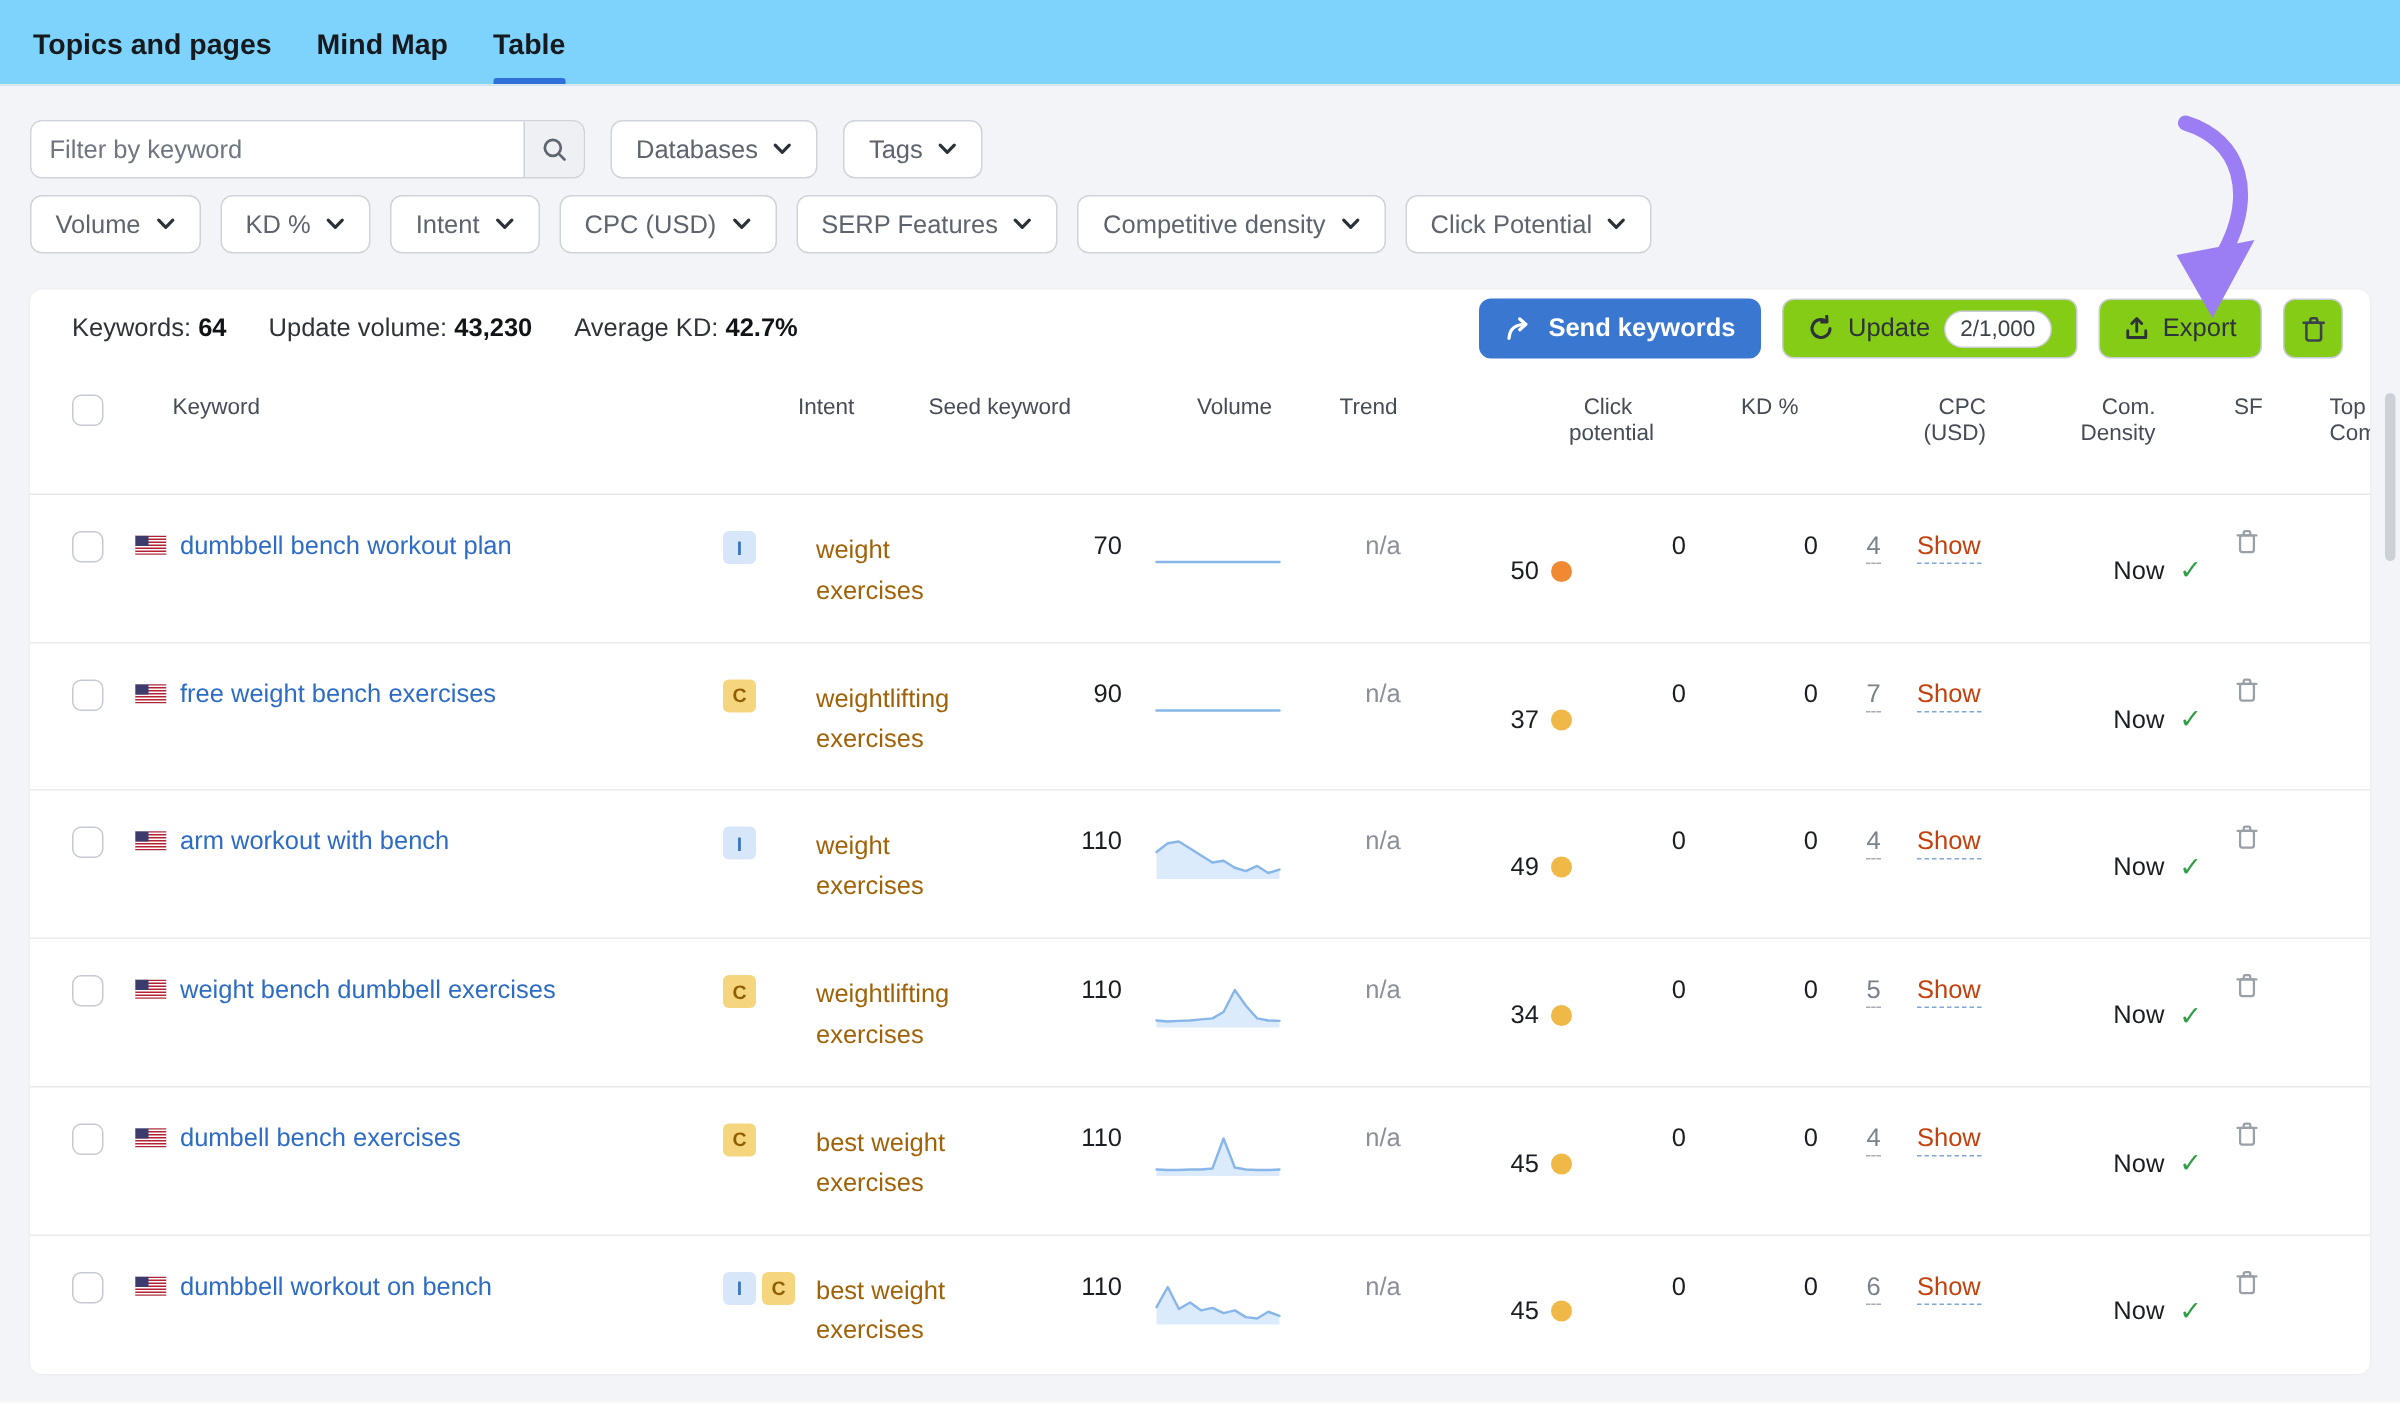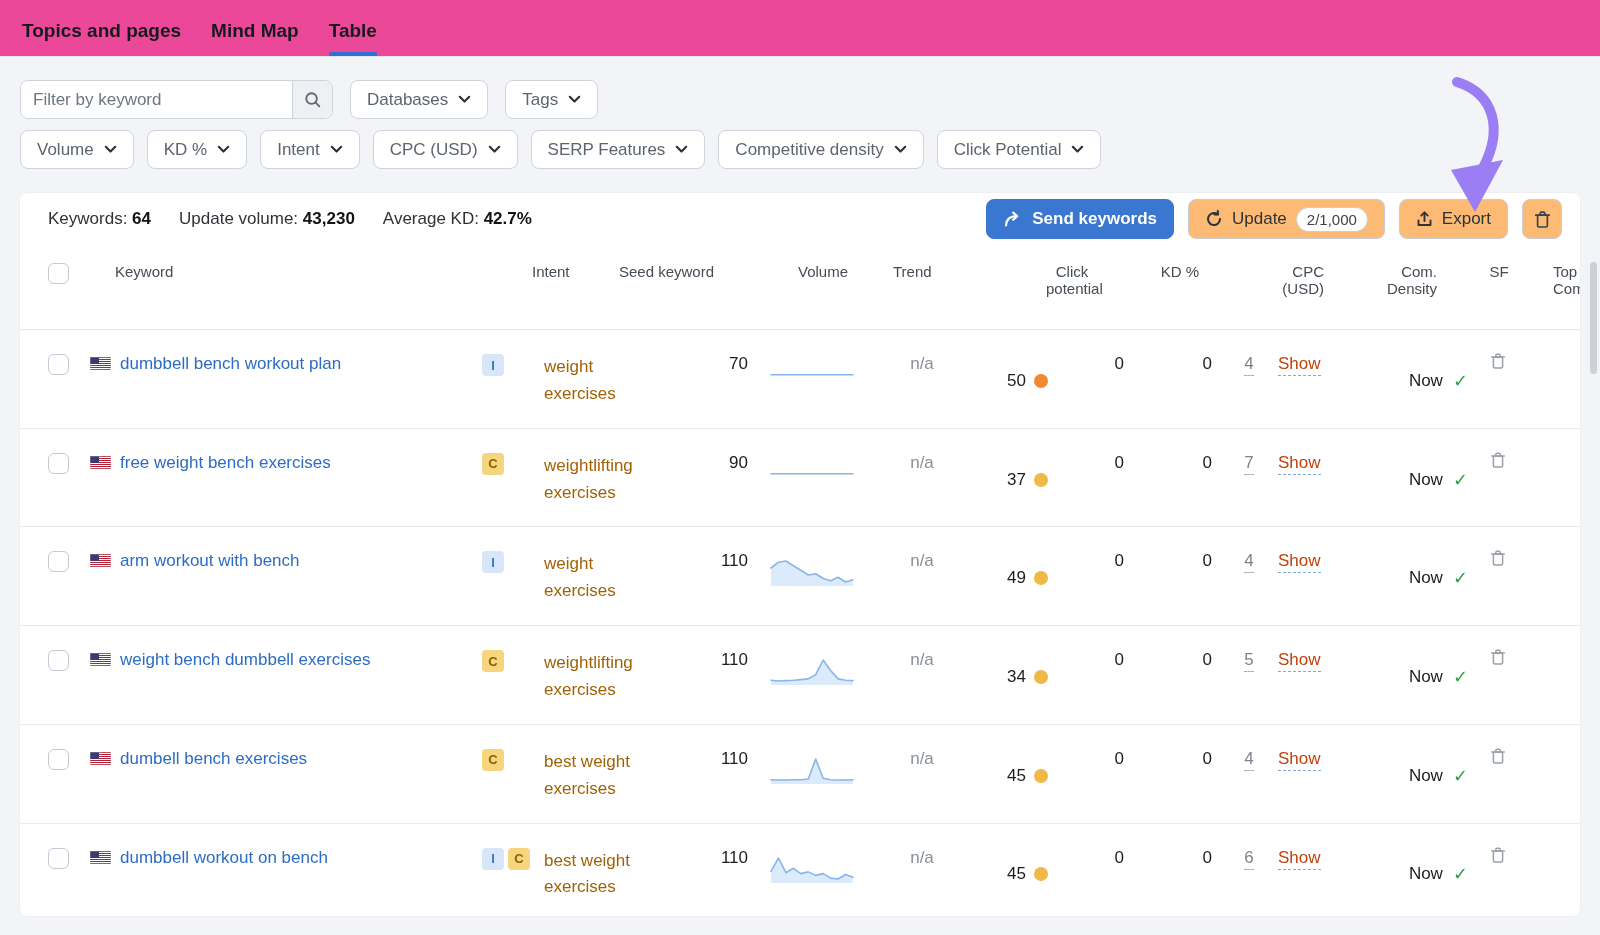--- a/index.html
+++ b/index.html
@@ -5,34 +5,34 @@
   * { margin:0; padding:0; box-sizing:border-box; }
   html,body { width:1600px; height:935px; overflow:hidden; }
   body {
     font-family:"Liberation Sans","DejaVu Sans",sans-serif;
     background:#f3f4f8; color:#1a1d21; position:relative;
   }
   
   .tabbar {
     display:flex; align-items:flex-end; gap:30px;
     padding:0 0 0 22px; height:57px;
-    border-bottom:1px solid #e3e5e9; background:#ec4899;
+    border-bottom:1px solid #e3e5e9; background:#7dd3fc;
   }
   .tab {
     font-size:19px; font-weight:700; color:#16191d; cursor:pointer;
     padding-bottom:14px; position:relative; white-space:nowrap;
   }
   .tab.active::after {
     content:""; position:absolute; left:0; right:0; bottom:0;
     height:4px; background:#2e6fd8; border-radius:2px 2px 0 0;
   }
   
   .filters1 { display:flex; gap:17px; margin:23px 0 0 20px; align-items:center; }
   .search {
-    display:flex; width:313px; height:39px; background:#fff;
+    display:flex; width:370px; height:39px; background:#fff;
     border:1px solid #cfd3da; border-radius:8px; overflow:hidden;
   }
   .search input {
     flex:1; border:none; outline:none; padding:0 12px; font-size:17px;
     font-family:inherit; color:#30343a; background:#fff;
   }
   .search input::placeholder { color:#6e7680; }
   .search-btn {
     width:40px; border:none; border-left:1px solid #cfd3da; background:#eef0f4;
     display:flex; align-items:center; justify-content:center; cursor:pointer;
@@ -52,21 +52,21 @@
   
   .toolbar {
     display:flex; align-items:center; height:52px; padding:0 18px 0 28px;
   }
   .stats { display:flex; gap:28px; font-size:17px; color:#2e3338; }
   .stats b { font-weight:700; color:#111417; }
   .toolbar-btns { margin-left:auto; display:flex; gap:14px; align-items:center; }
   .btn {
     display:inline-flex; align-items:center; gap:9px; height:40px; padding:0 16px;
     border-radius:8px; font-size:17px; font-family:inherit; cursor:pointer;
-    border:1px solid #c9cdd5; background:#fdba74; color:#2e3338; font-weight:500;
+    border:1px solid #c9cdd5; background:#84cc16; color:#2e3338; font-weight:500;
   }
   .btn.primary { background:#3a77d0; border-color:#3a77d0; color:#fff; font-weight:700; }
   .pill {
     border:1px solid #c9cdd5; border-radius:999px; padding:3px 10px;
     font-size:15px; color:#3c434b; background:#fff;
   }
   .btn.icon-only { width:40px; padding:0; justify-content:center; }
   
   .thead, .trow {
     display:grid;

